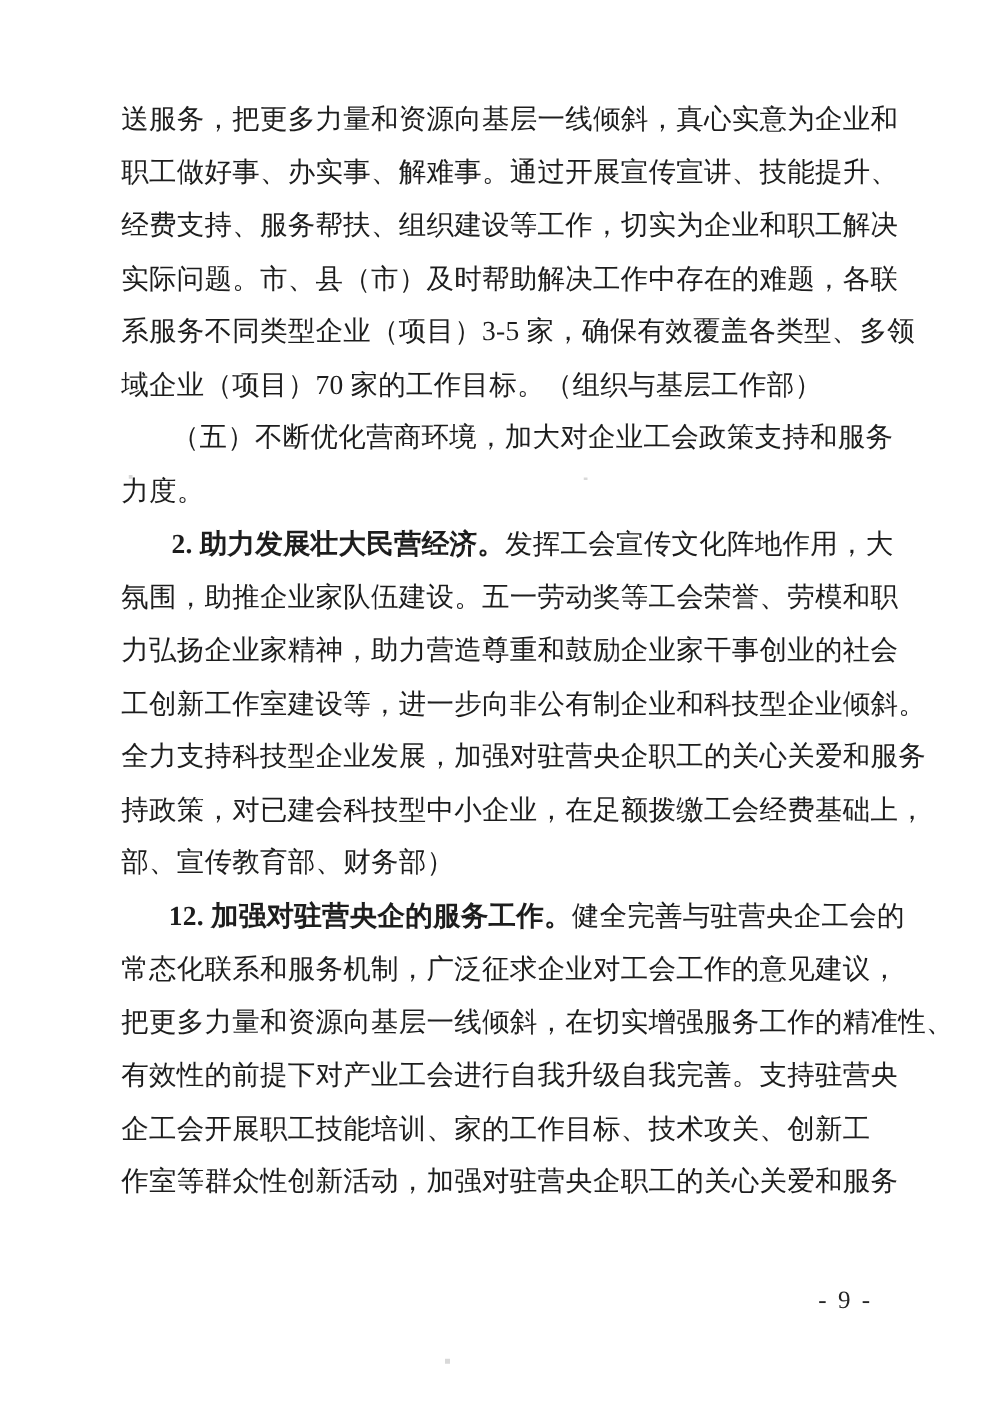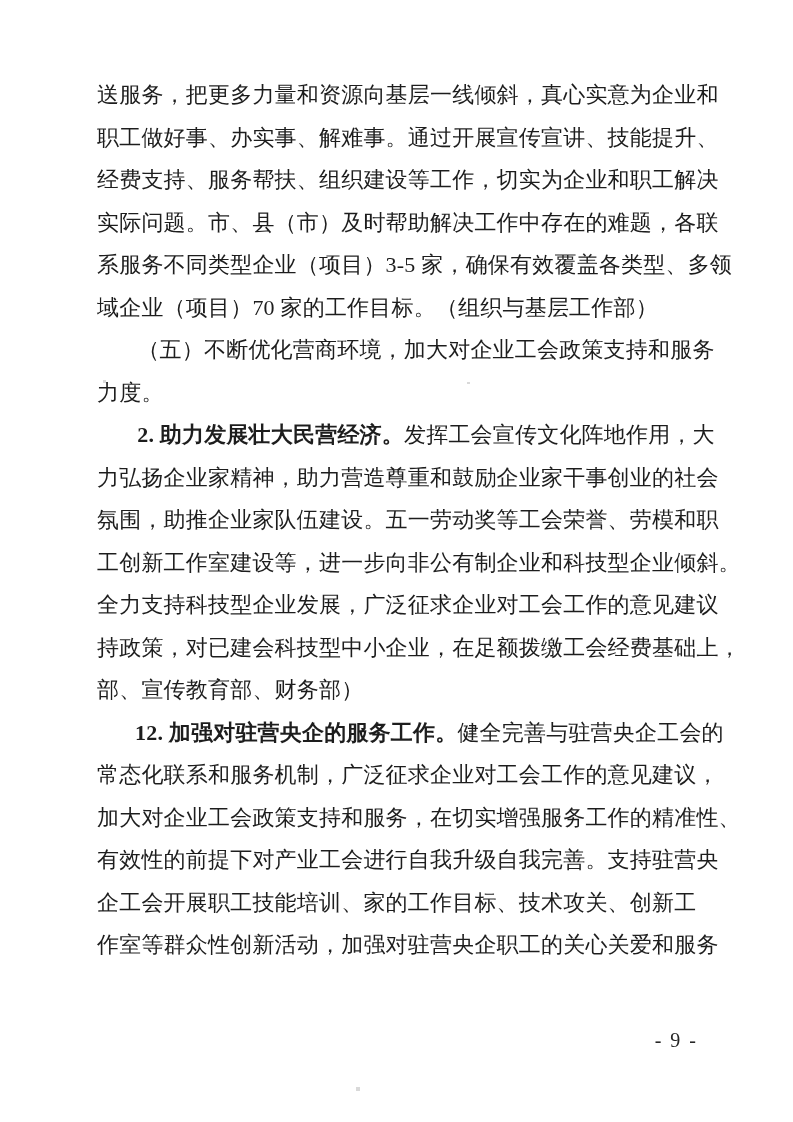--- a/index.html
+++ b/index.html
@@ -62,29 +62,29 @@
   <div class="doc">
       <div class="line"><span class="seg">送服务，把更多力量和资源向基层一线倾斜，真心实意为企业和</span></div>
       <div class="line"><span class="seg">职工做好事、办实事、解难事。通过开展宣传宣讲、技能提升、</span></div>
       <div class="line"><span class="seg">经费支持、服务帮扶、组织建设等工作，切实为企业和职工解决</span></div>
       <div class="line"><span class="seg">实际问题。市、县（市）及时帮助解决工作中存在的难题，各联</span></div>
       <div class="line"><span class="seg">系服务不同类型企业（项目）3-5 家，确保有效覆盖各类型、多领</span></div>
       <div class="line"><span class="seg">域企业（项目）70 家的工作目标。（组织与基层工作部）</span></div>
       <div class="line indent"><span class="seg">（五）不断优化营商环境，加大对企业工会政策支持和服务</span></div>
       <div class="line"><span class="seg">力度。</span></div>
       <div class="line indent"><span class="seg-bold">2. 助力发展壮大民营经济。</span><span class="seg">发挥工会宣传文化阵地作用，大</span></div>
+      <div class="line"><span class="seg">氛围，助推企业家队伍建设。五一劳动奖等工会荣誉、劳模和职</span></div>
       <div class="line"><span class="seg">力弘扬企业家精神，助力营造尊重和鼓励企业家干事创业的社会</span></div>
-      <div class="line"><span class="seg">氛围，助推企业家队伍建设。五一劳动奖等工会荣誉、劳模和职</span></div>
       <div class="line"><span class="seg">工创新工作室建设等，进一步向非公有制企业和科技型企业倾斜。</span></div>
-      <div class="line"><span class="seg">全力支持科技型企业发展，广泛征求企业对工会工作的意见建议</span></div>
+      <div class="line"><span class="seg">全力支持科技型企业发展，加强对驻营央企职工的关心关爱和服务</span></div>
       <div class="line"><span class="seg">持政策，对已建会科技型中小企业，在足额拨缴工会经费基础上，</span></div>
       <div class="line"><span class="seg">部、宣传教育部、财务部）</span></div>
       <div class="line indent"><span class="seg-bold">12. 加强对驻营央企的服务工作。</span><span class="seg">健全完善与驻营央企工会的</span></div>
       <div class="line"><span class="seg">常态化联系和服务机制，广泛征求企业对工会工作的意见建议，</span></div>
-      <div class="line"><span class="seg">加大对企业工会政策支持和服务，在切实增强服务工作的精准性、</span></div>
+      <div class="line"><span class="seg">把更多力量和资源向基层一线倾斜，在切实增强服务工作的精准性、</span></div>
       <div class="line"><span class="seg">有效性的前提下对产业工会进行自我升级自我完善。支持驻营央</span></div>
       <div class="line"><span class="seg">企工会开展职工技能培训、家的工作目标、技术攻关、创新工</span></div>
       <div class="line"><span class="seg">作室等群众性创新活动，加强对驻营央企职工的关心关爱和服务</span></div>
     </div>
   <div class="page-number">- 9 -</div>
   <div class="artifact a1"></div>
   <div class="artifact a2"></div>
   <div class="artifact a3"></div>
 </div>
 

